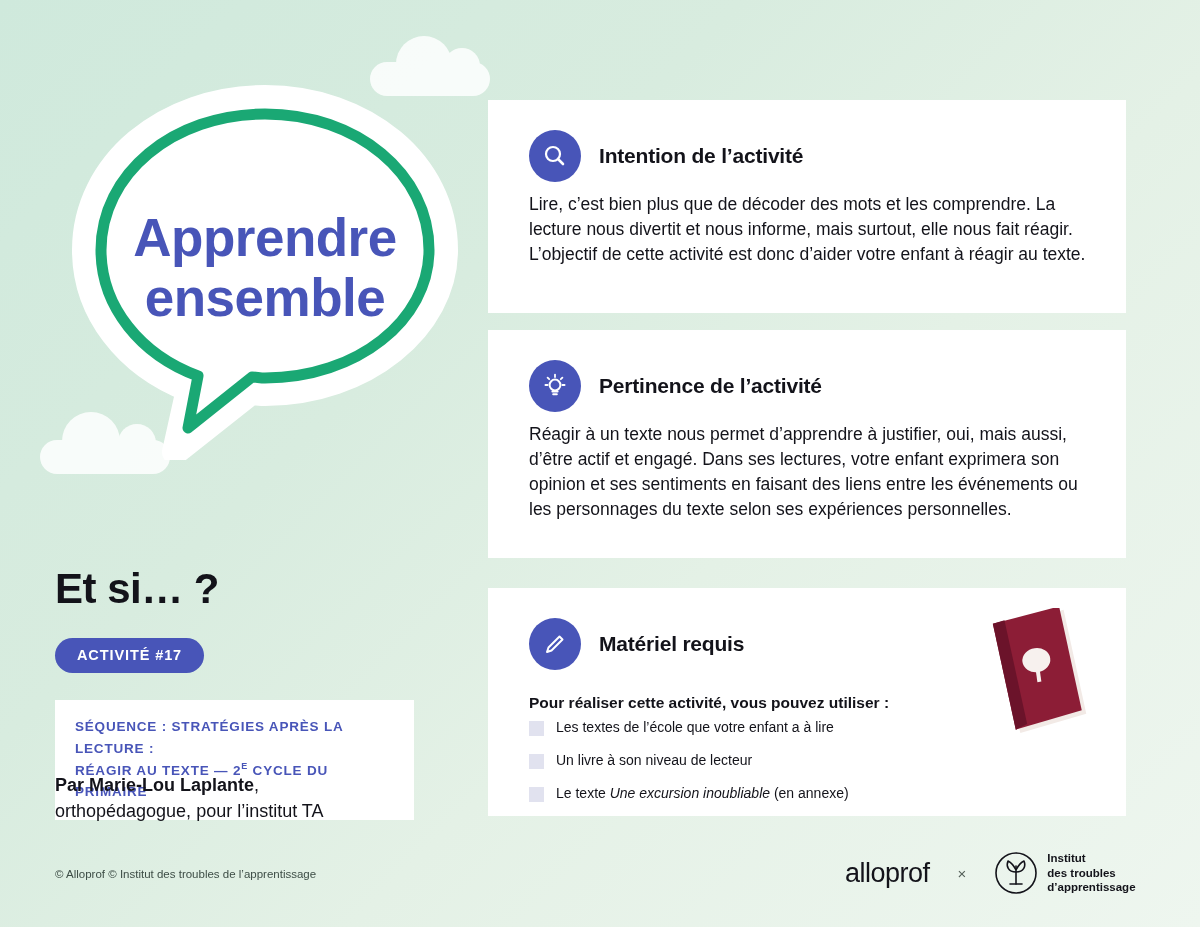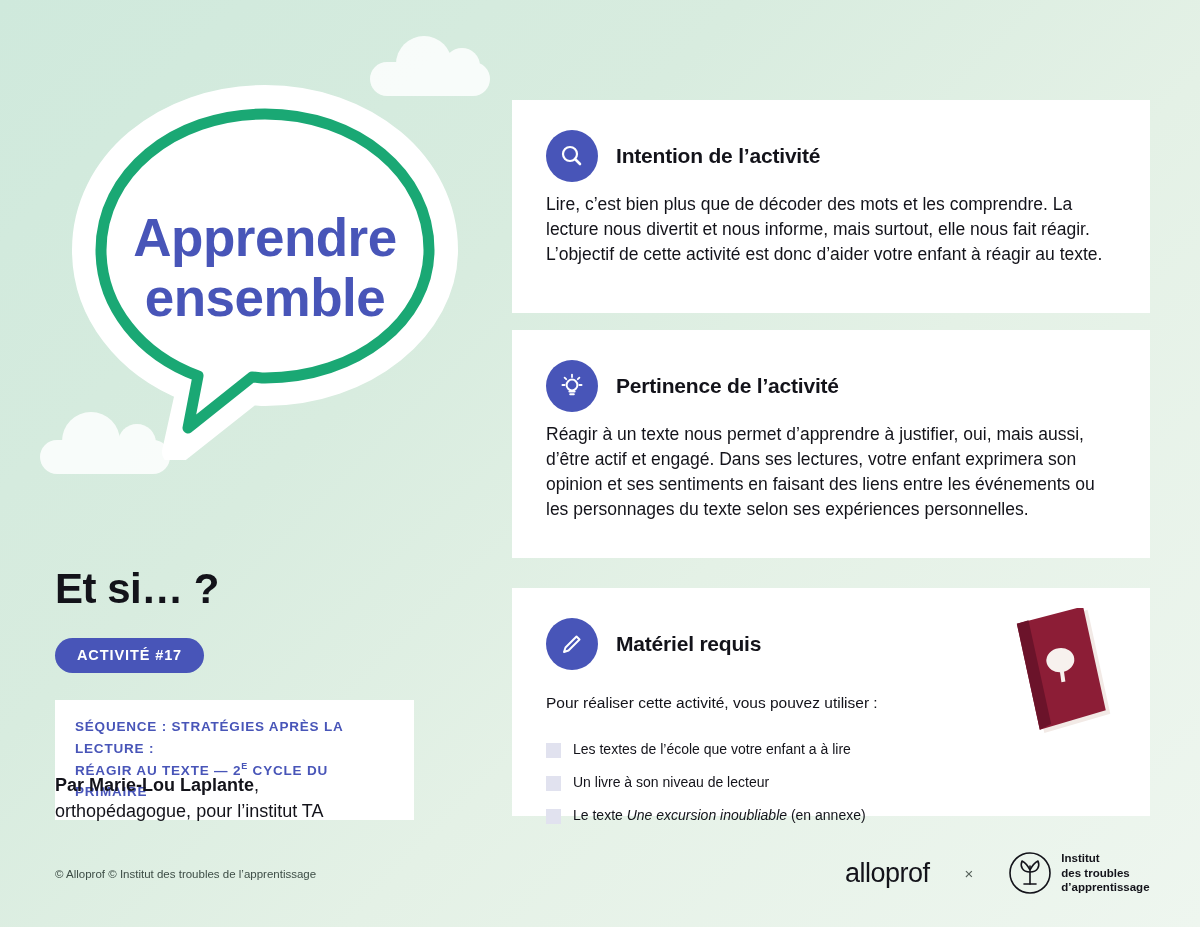--- a/index.html
+++ b/index.html
@@ -85,23 +85,24 @@
     font-size: 18px; color: #13131a; line-height: 1.45;
   }
   .author .bold { font-weight: bold; }
   .copyright {
     position: absolute; left: 55px; top: 868px;
     font-size: 11.5px; color: #3d4d46;
   }
 
   
   .card {
-    position: absolute; left: 512px;
+    position: absolute; left: 488px;
     width: 638px;
     background: #ffffff;
+    padding-left: 7px;
   }
   .card1 { top: 100px; height: 213px; }
   .card2 { top: 330px; height: 228px; }
   .card3 { top: 588px; height: 228px; }
 
   .card-inner { padding: 30px 34px 0 34px; position: relative; }
 
   .circle-icon {
     width: 52px; height: 52px; border-radius: 50%;
     background: #4855b8;
@@ -112,43 +113,43 @@
   .card-title {
     font-size: 21px; font-weight: bold; color: #13131a;
     letter-spacing: -0.2px;
   }
   .card-body {
     margin-top: 10px; 
     font-size: 17.5px; line-height: 1.42; color: #13131a;
   }
   .card3 .card-body { margin-left: 0; margin-top: 22px; }
   .mat-lead {
-    font-size: 15.5px; font-weight: normal; color: #13131a;
-    margin-bottom: 26px;
+    font-size: 15.5px; font-weight: bold; color: #13131a;
+    margin-bottom: 4px;
   }
   .mat-item {
     display: flex; align-items: flex-start; gap: 12px;
     font-size: 14px; color: #13131a; margin-bottom: 13px;
   }
   .checkbox {
     width: 15px; height: 15px; background: #e1e2ef;
     flex: 0 0 15px; margin-top: 3px;
   }
   .mat-item em { font-style: italic; }
 
   
   .book {
     position: absolute; right: 38px; top: 20px;
     width: 100px; height: 128px;
   }
 
   
   .footer-logos {
     position: absolute; left: 845px; top: 850px;
-    display: flex; align-items: center; gap: 35px;
+    display: flex; align-items: center; gap: 28px;
   }
   .alloprof {
     font-size: 27px; color: #13131a; letter-spacing: -0.5px;
   }
   .times { font-size: 15px; color: #55605a; }
   .ita { display: flex; align-items: center; gap: 9px; }
   .ita-text {
     font-size: 11.5px; font-weight: bold; color: #13131a; line-height: 1.25;
   }
 </style>

